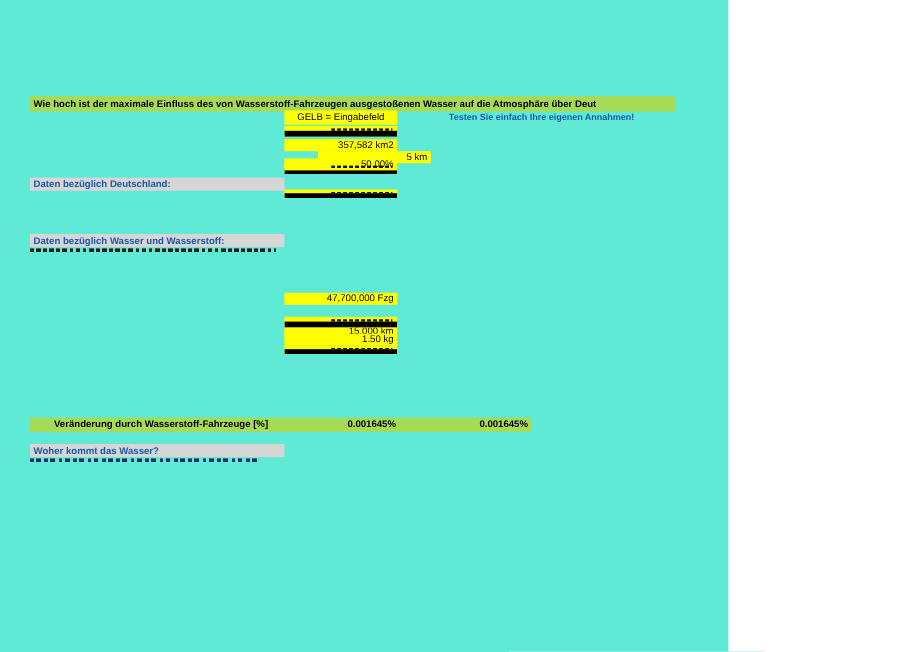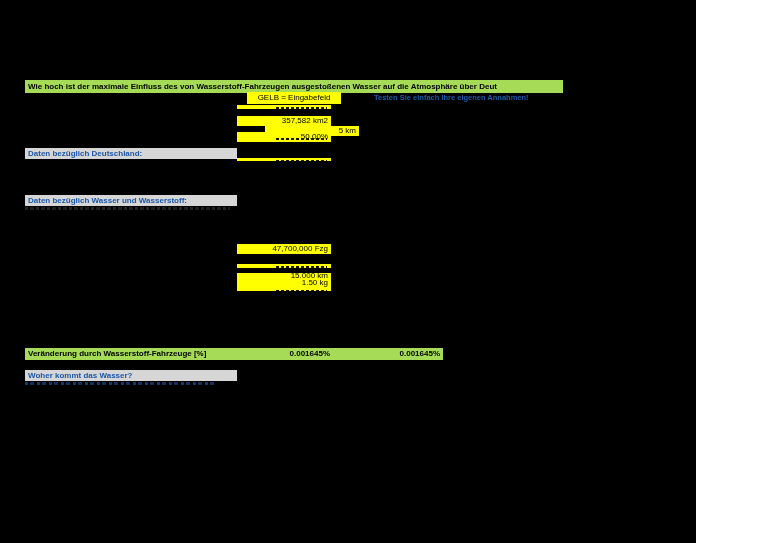--- a/index.html
+++ b/index.html
@@ -1,19 +1,19 @@
 <!DOCTYPE html>
 <html><head>
 <meta charset="utf-8">
 <style>
   html,body { margin:0; padding:0; }
   #canvas {
     position:relative;
-    width:696px; height:543px;
-    background:#000000;
+    width:607px; height:543px;
+    background:#5eead4;
     overflow:hidden;
     font-family:"Liberation Sans", sans-serif;
   }
   .abs { position:absolute; box-sizing:border-box; }
 
   
   .band-green {
     background:#A6DB58;
     color:#000;
     font-weight:bold;
@@ -36,21 +36,21 @@
   
   .yellow-cell {
     background:#FFFF00;
     color:#000;
     font-size:8px;
     text-align:right;
     padding-right:3px;
     white-space:nowrap;
     overflow:hidden;
   }
-  .yellow-center { text-align:center; padding-right:0;margin-left:10px; }
+  .yellow-center { text-align:center; padding-right:0; }
 
   
   .obscured { background:#FFFF00; overflow:hidden; }
   .obscured::after {
     content:""; position:absolute; left:0; right:0; bottom:0; height:58%;
     background:#000;
   }
   .obscured::before {
     content:""; position:absolute; right:4%; width:55%; top:26%; height:22%;
     background:repeating-linear-gradient(90deg,#141400 0 3px,transparent 3px 5px,#1a1a00 5px 8px,transparent 8px 10px);
@@ -67,21 +67,21 @@
 
   
   .hint-blue {
     color:#1F5AA8;
     font-weight:bold;
     font-size:7.5px;
     white-space:nowrap;
     overflow:hidden;
   }
 
-  .result-label { font-weight:bold; padding-left:3px; }
+  .result-label { font-weight:bold; padding-left:20px; }
   .result-val { position:absolute; top:0; bottom:0; font-weight:bold; font-size:8px; text-align:right; }
 </style>
 </head>
 <body>
 
 <div id="canvas">
 
   <div class="abs band-green" style="left:25px; top:80px; width:538px; height:13px; line-height:13px; padding-left:3px;">Wie hoch ist der maximale Einfluss des von Wasserstoff-Fahrzeugen ausgestoßenen Wasser auf die Atmosphäre über Deut</div>
 
   <div class="abs yellow-cell yellow-center" style="left:237px; top:92px; width:94px; height:12px; line-height:12px;">GELB = Eingabefeld</div>

